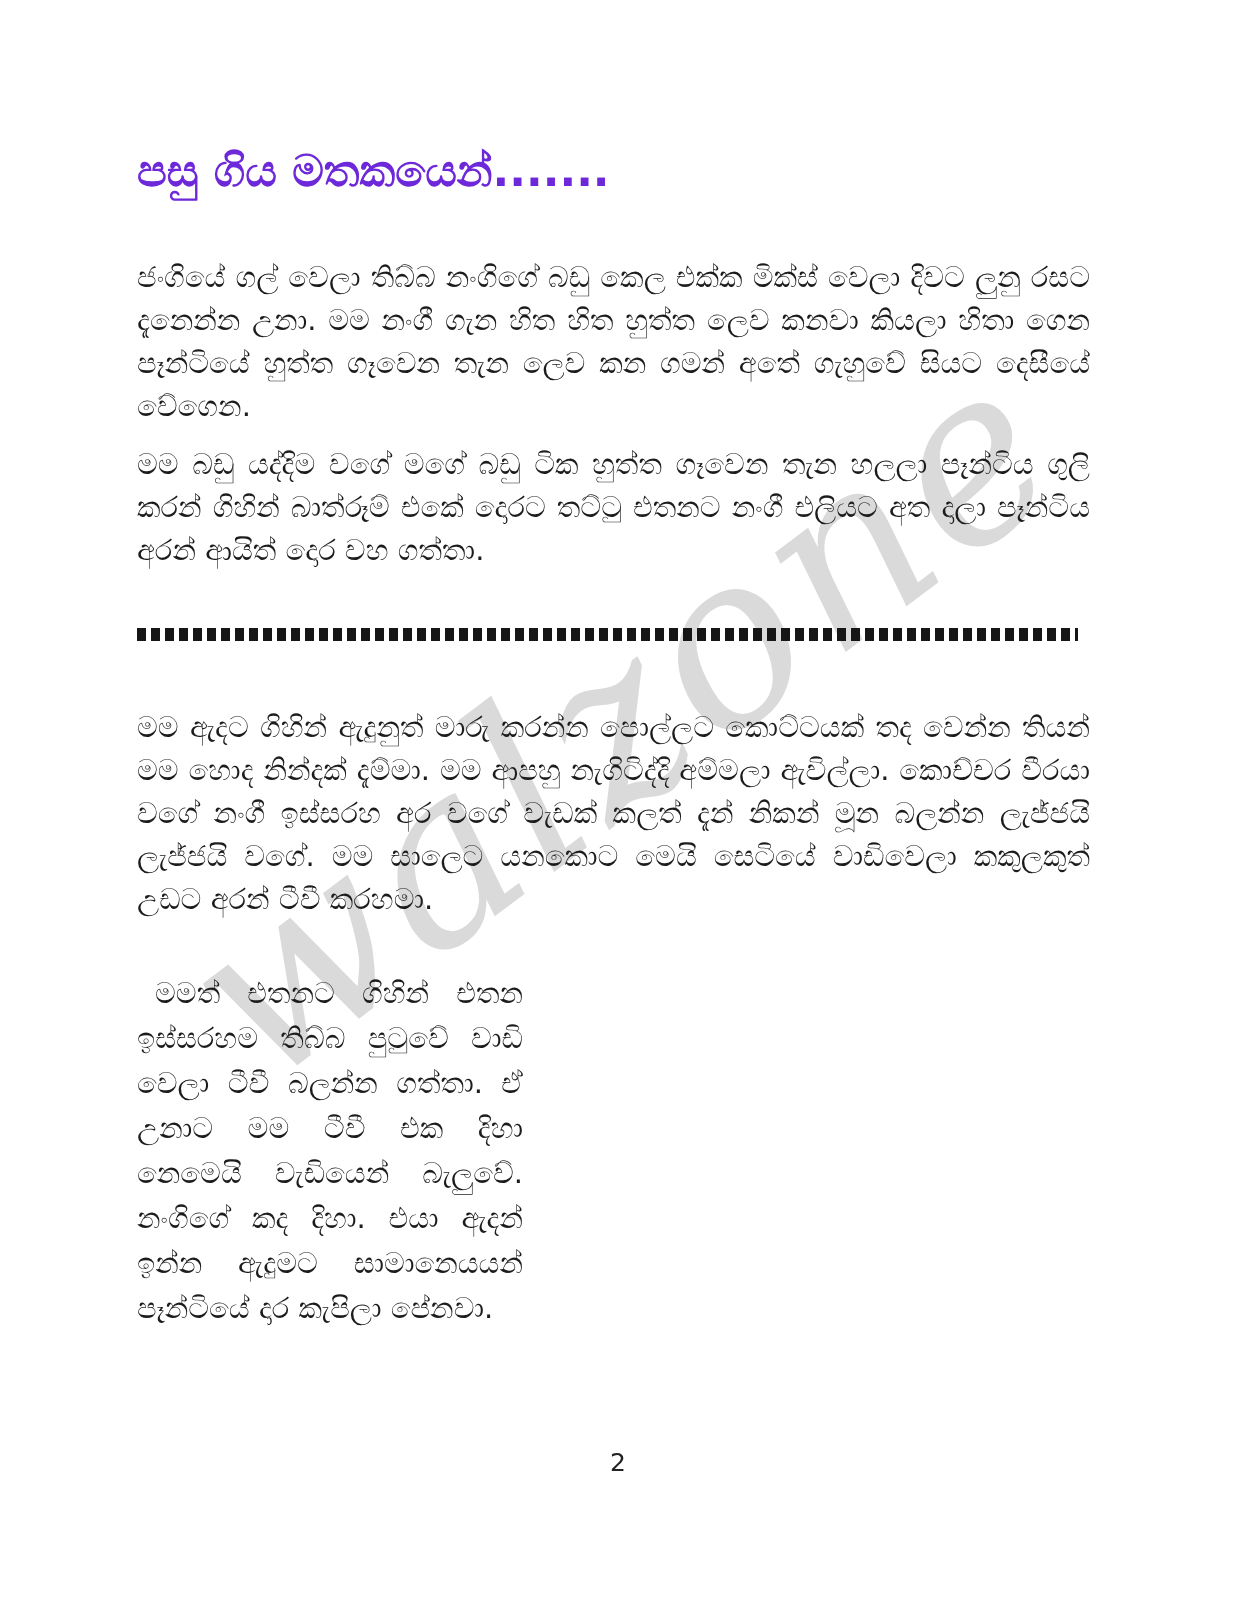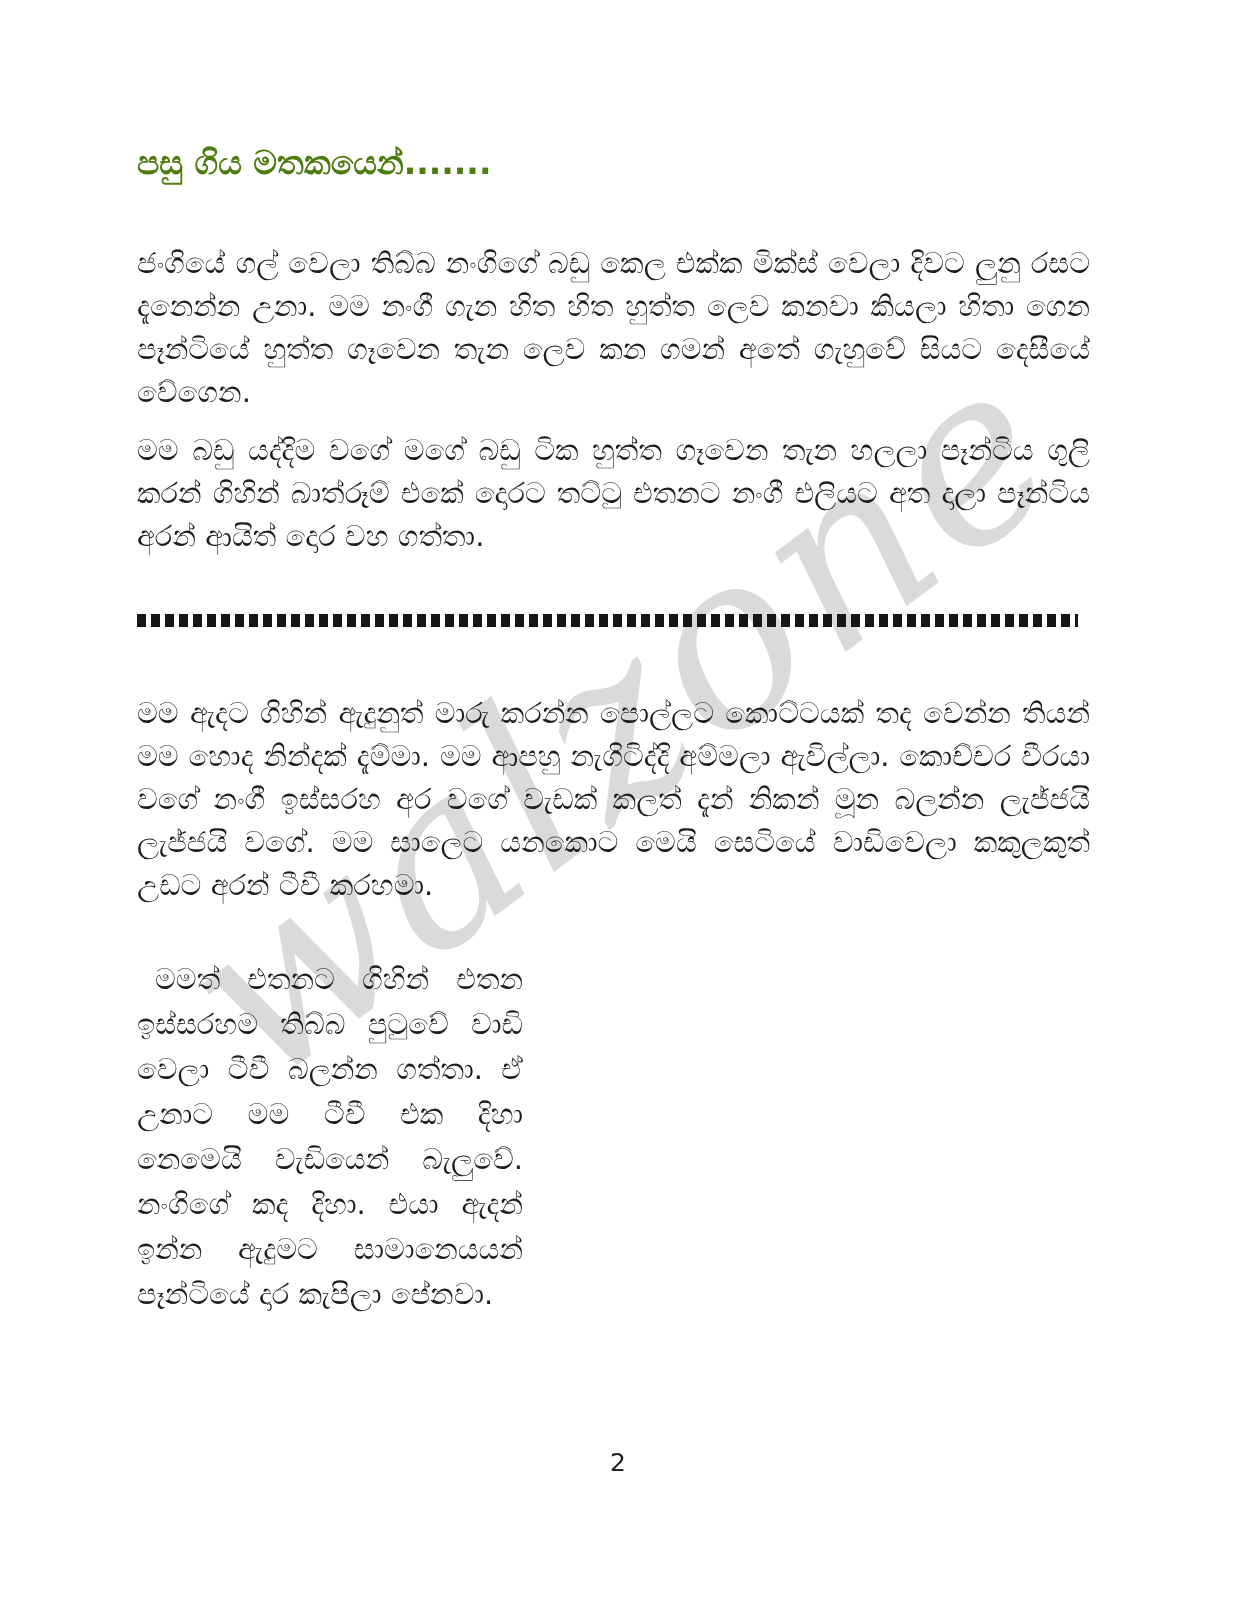--- a/index.html
+++ b/index.html
@@ -31,23 +31,23 @@
   }
   .content {
     position: absolute;
     left: 137px;
     right: 146px;
     top: 0;
     z-index: 1;
   }
   .doc-title {
     margin: 142px 0 0 0;
-    font-size: 33px;
+    font-size: 44px;
     font-weight: bold;
-    color: #4d7c0f;
+    color: #6d28d9;
     line-height: 1.3;
   }
   .para {
     margin: 15px 0 0 0;
     font-size: 29px;
     line-height: 43px;
     color: #1c1c1c;
     text-align: justify;
   }
   .para.first {

